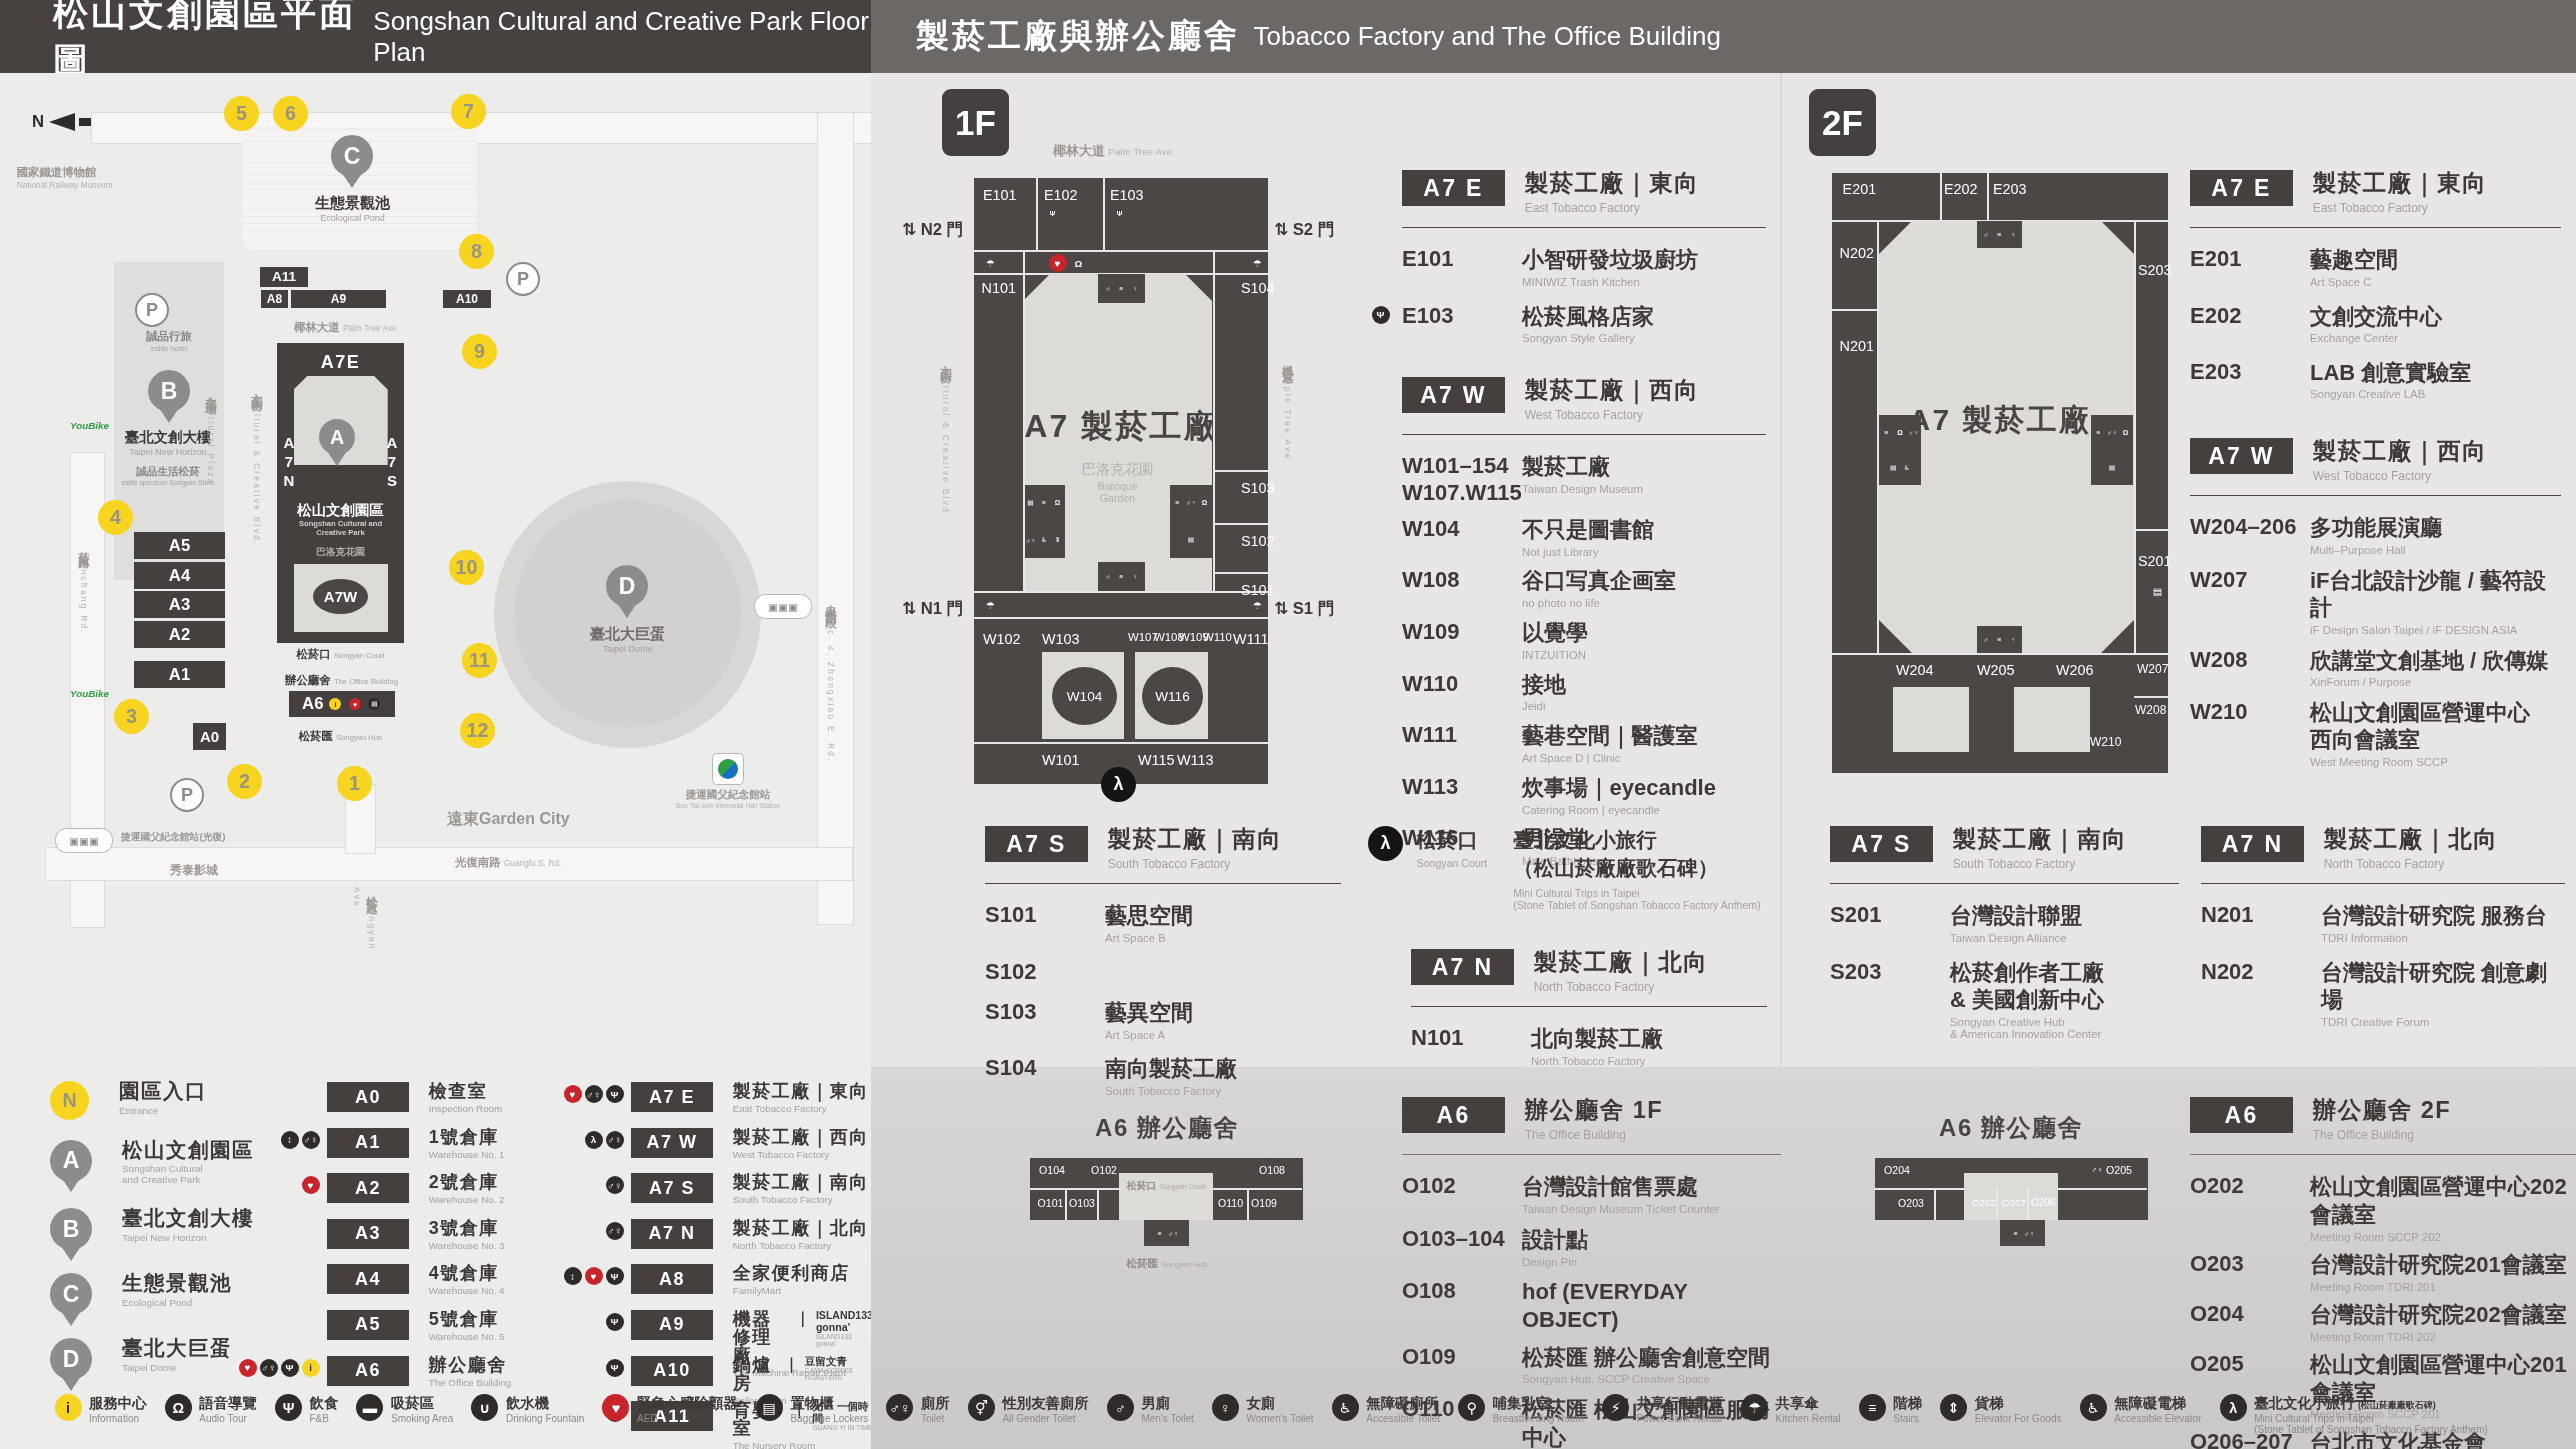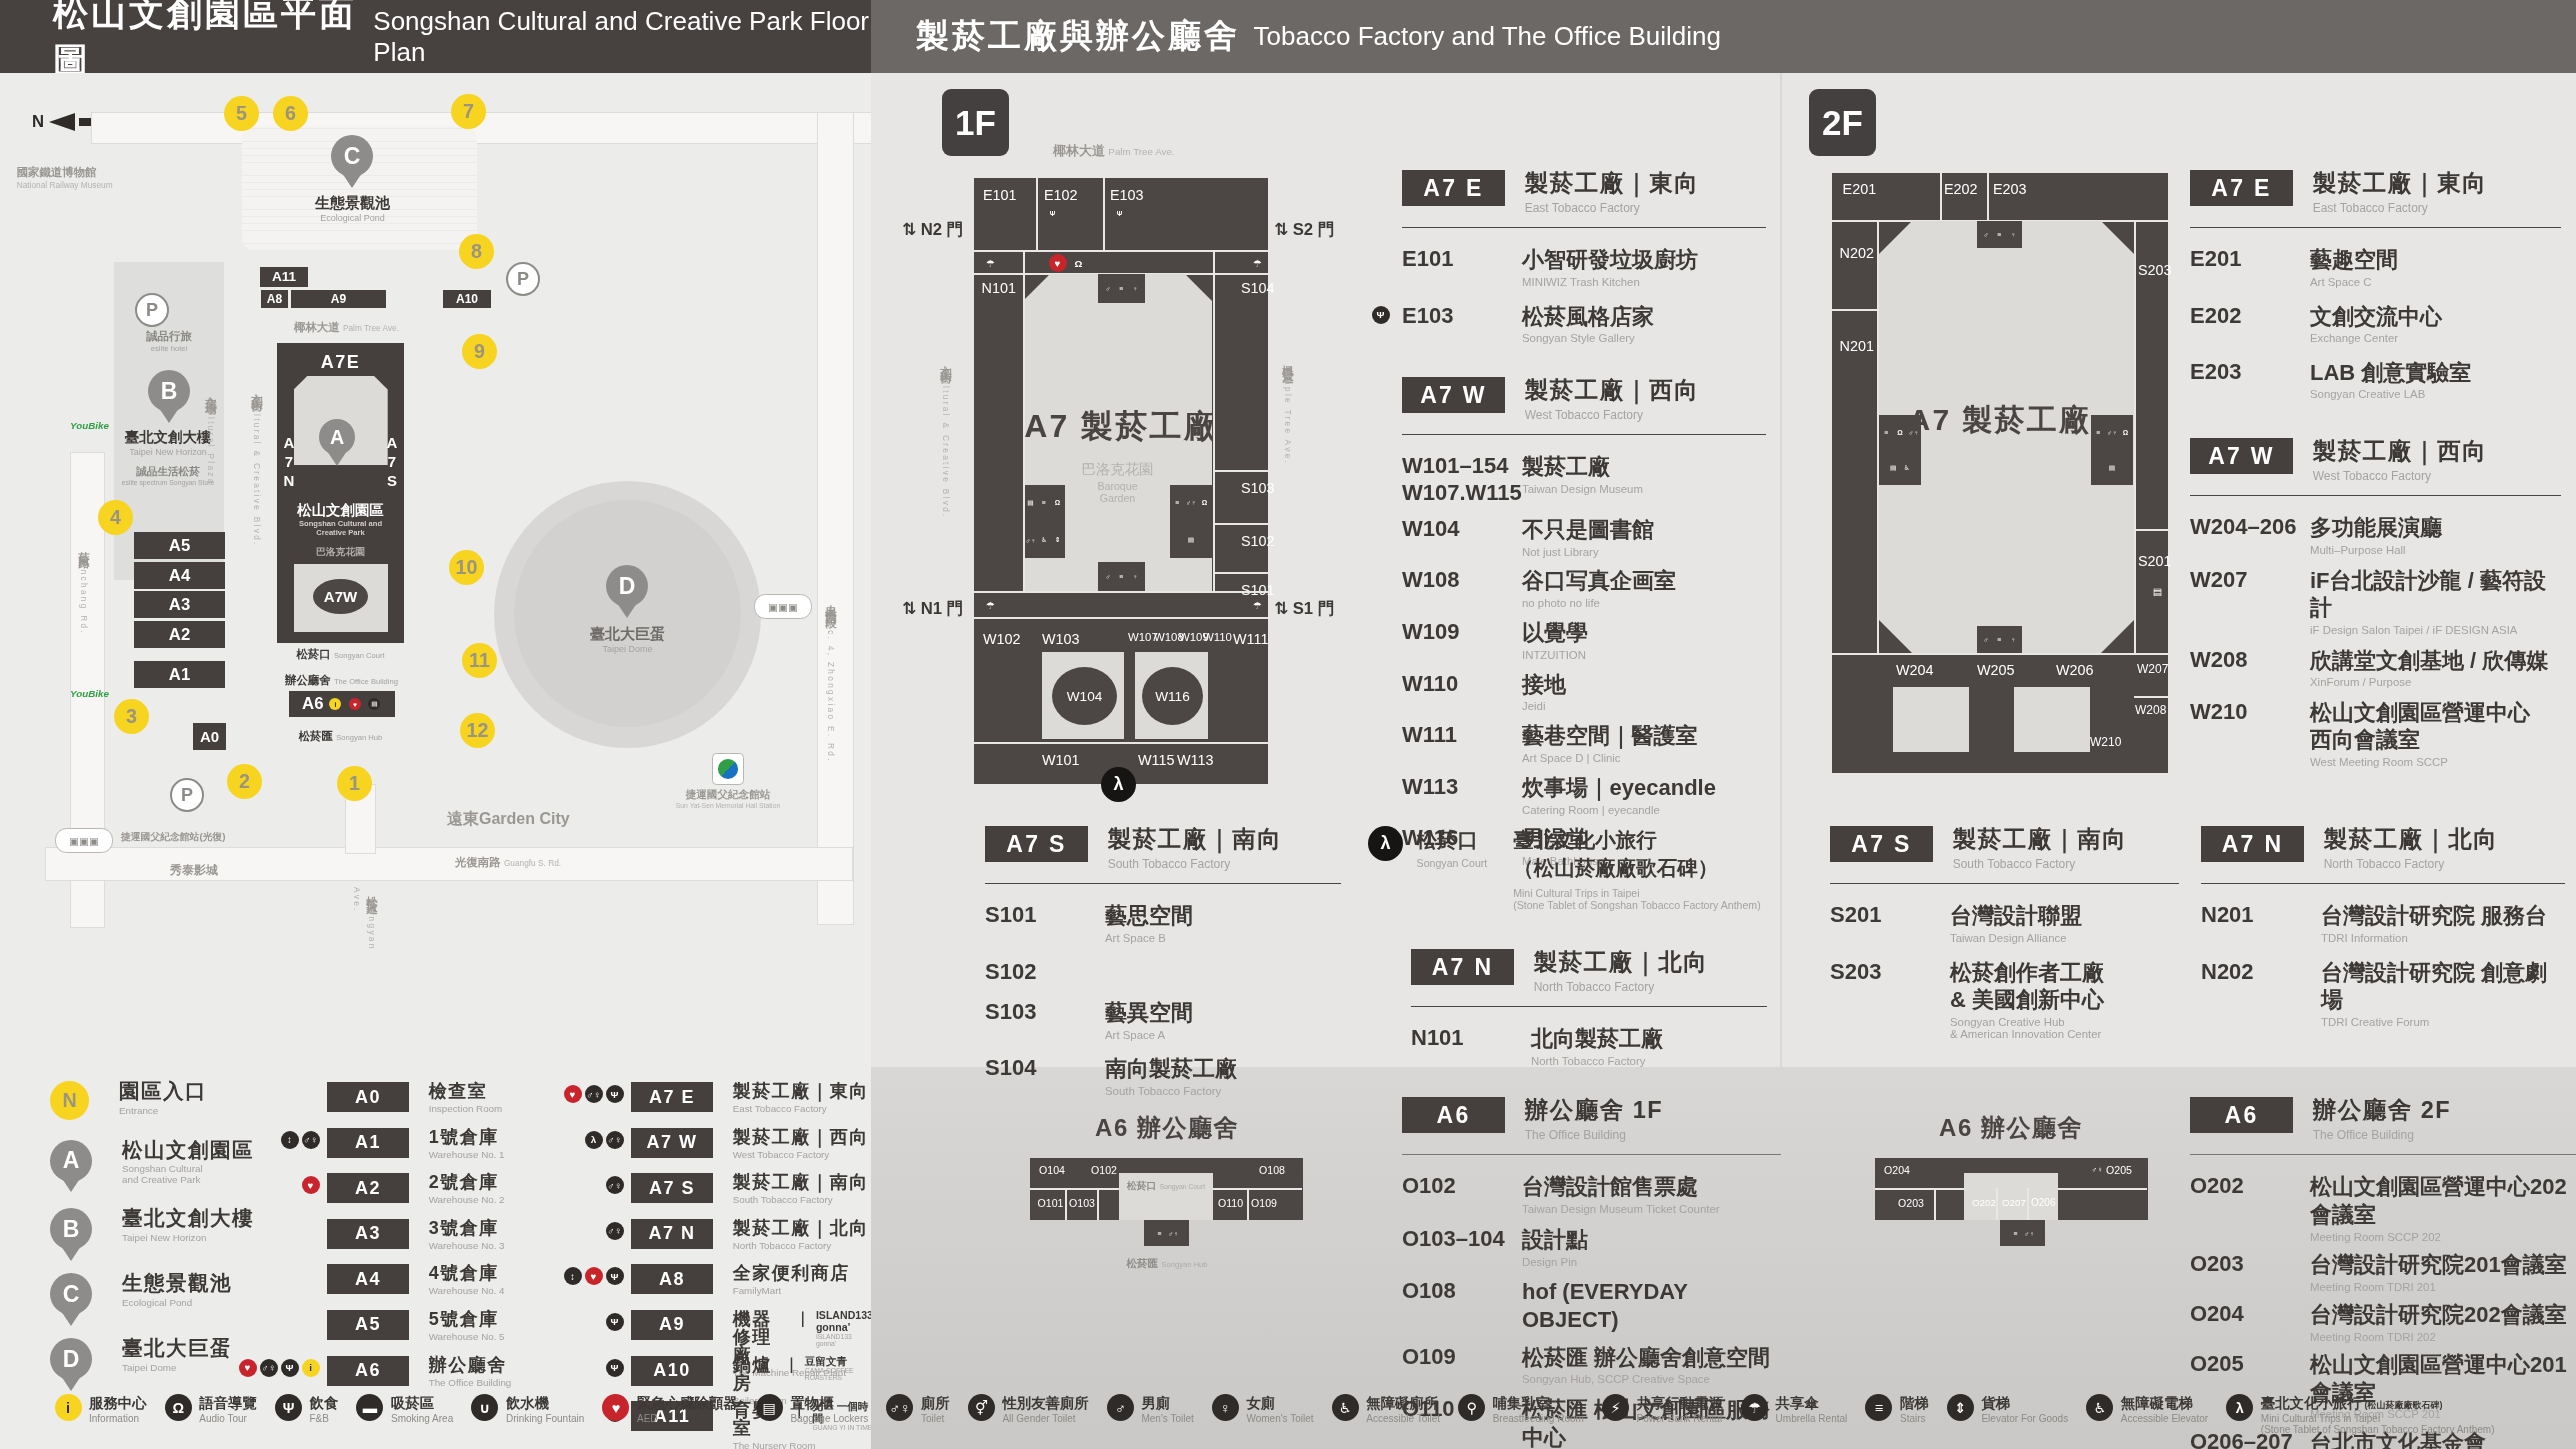--- a/index.html
+++ b/index.html
@@ -1370,21 +1370,21 @@
 
     </div>
   </div>
     <div class="fac-item">
     <span class="fac-ico"><span class="mico ic-umbrella">☂</span></span>
     <div class="fac-txt">
       <div class="fac-zh-row">
         <span class="fac-zh">共享傘</span>
 
       </div>
-      <div class="fac-en">Umbrella Rental</div>
+      <div class="fac-en">Kitchen Rental</div>
 
     </div>
   </div>
     <div class="fac-item">
     <span class="fac-ico"><span class="mico ic-stairs">≡</span></span>
     <div class="fac-txt">
       <div class="fac-zh-row">
         <span class="fac-zh">階梯</span>
 
       </div>

